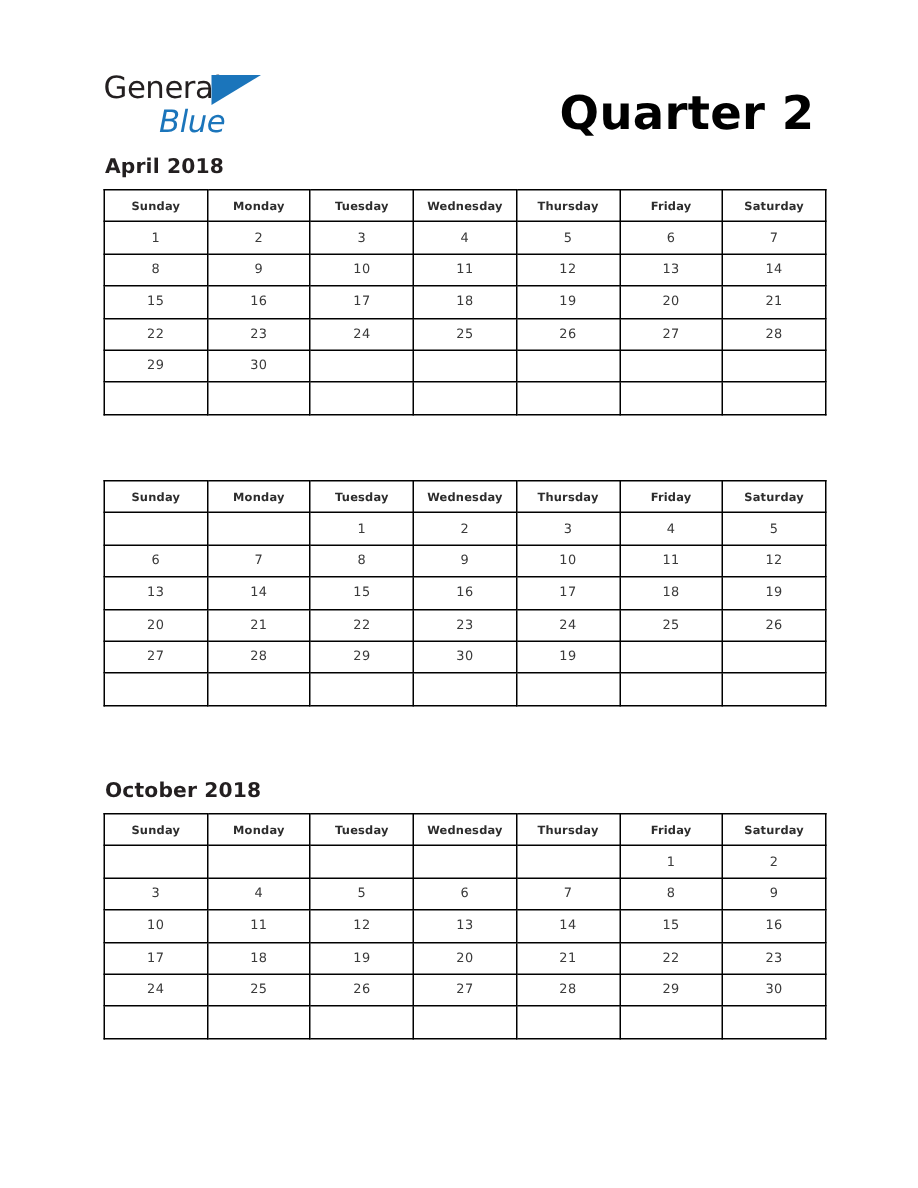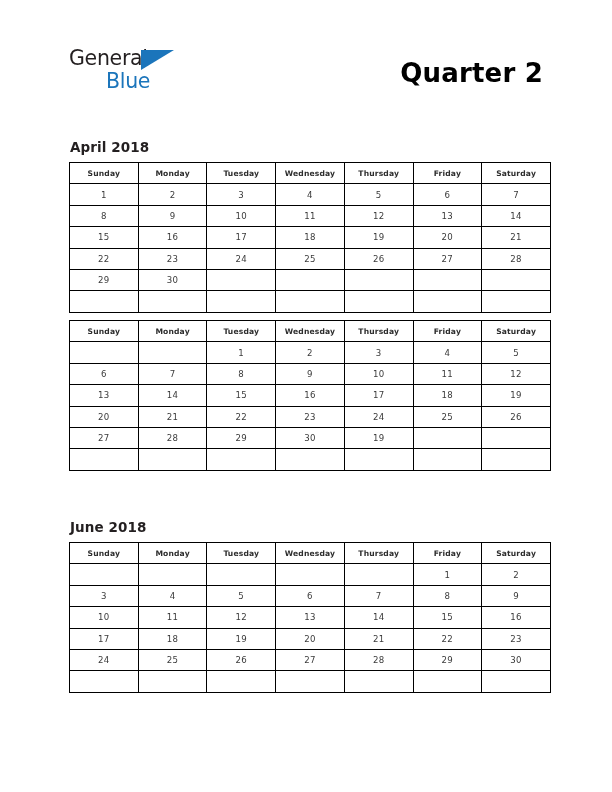--- a/index.html
+++ b/index.html
@@ -56,52 +56,53 @@
     position: absolute;
     left: 37px;
     top: 23px;
     font-family: "DejaVu Sans", sans-serif;
     font-size: 20.5px;
     font-weight: 400;
     letter-spacing: -0.3px;
     color: #1b75bb;
     line-height: 24px;
     white-space: nowrap;
+    font-style: italic;
   }
   .logo-triangle {
     position: absolute;
     left: 72px;
     top: 4px;
     width: 0;
     height: 0;
     border-top: 0 solid transparent;
     border-left: 33px solid #1b75bb;
     border-bottom: 20px solid transparent;
   }
 
   .quarter-title {
     position: absolute;
     right: 0;
     top: 12px;
     font-family: "DejaVu Sans", sans-serif;
-    font-size: 26px;
+    font-size: 31px;
     font-weight: bold;
     letter-spacing: 0.2px;
     color: #000000;
     text-align: right;
     white-space: nowrap;
   }
 
   
   .month-block {
     position: absolute;
     left: 69px;
     width: 474px;
   }
-  .month-block.m0 { top: 139px; }
+  .month-block.m0 { top: 103px; }
   .month-block.m1 { top: 320px; }
   .month-block.m2 { top: 519px; }
 
   .month-title {
     font-family: "DejaVu Sans", sans-serif;
     font-size: 13.5px;
     font-weight: bold;
     color: #231f20;
     line-height: 16px;
     margin: 0 0 7px 1px;
@@ -291,21 +292,21 @@
           <td></td>
           <td></td>
           <td></td>
           <td></td>
         </tr>
       </tbody>
     </table>
   </div>
 
   <div class="month-block m2">
-    <div class="month-title">June 2018</div>
+    <div class="month-title">October 2018</div>
     <table class="cal">
       <thead>
         <tr>
           <th>Sunday</th>
           <th>Monday</th>
           <th>Tuesday</th>
           <th>Wednesday</th>
           <th>Thursday</th>
           <th>Friday</th>
           <th>Saturday</th>

